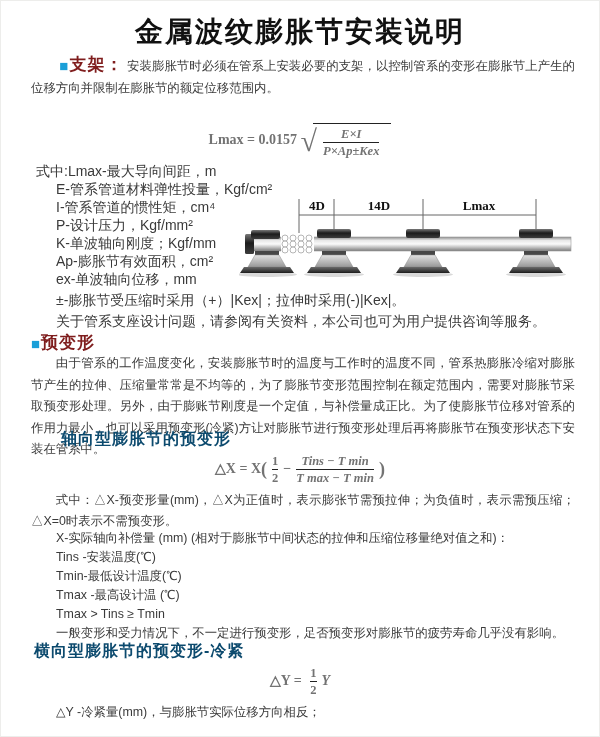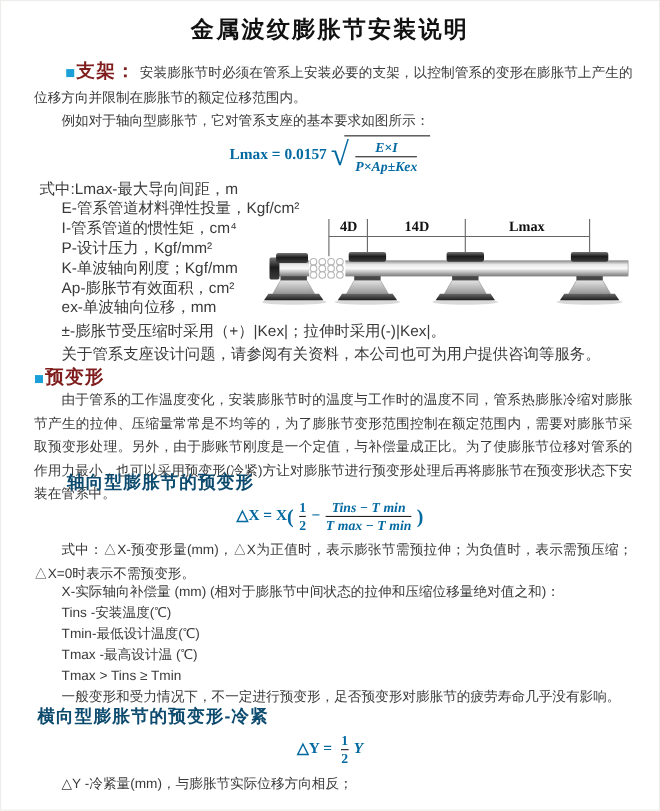--- a/index.html
+++ b/index.html
@@ -5,31 +5,31 @@
   html,body { margin:0; padding:0; background:#f7f7f5; }
   .page {
     position:relative; width:600px; height:737px; margin:0;
     background:#ffffff; overflow:hidden;
     font-family:"Liberation Sans", sans-serif;
     color:#3a3a3a; box-sizing:border-box; border:1px solid #ededeb;
   }
   .abs { position:absolute; }
   .title {
     top:12px; left:0; width:100%; text-align:center;
-    font-size:21px; font-weight:bold; color:#111; letter-spacing:2px;
+    font-size:28px; font-weight:bold; color:#111; letter-spacing:2px;
   }
   .body-text { font-size:12.4px; line-height:22px; text-align:justify; }
   .sec-marker { color:#1a9fd8; font-size:15px; margin-right:1px; vertical-align:-1px; }
   .sec-head { color:#7f1d1d; font-weight:bold; font-size:17px; letter-spacing:1px; }
   .sub-head { color:#0c4a6e; font-weight:bold; font-size:16px; letter-spacing:1px; }
   .indent { text-indent:2em; }
 
   .formula {
     left:0; width:100%; text-align:center;
-    font-family:"Liberation Serif", serif; font-weight:bold; color:#0369a1; font-size:14px;
+    font-family:"Liberation Serif", serif; font-weight:bold; color:#737373; font-size:14px;
   }
   .frac { display:inline-flex; flex-direction:column; vertical-align:middle;
           text-align:center; font-size:12.5px; line-height:1.3; margin:0 3px; padding:0 2px; }
   .frac .den { border-top:1.3px solid #222;font-family:Liberation Serif, serif; }
   .it { font-style:italic; }
   .sqrt-sym { font-size:30px; font-weight:400; vertical-align:middle; margin-right:-4px; }
   .sqrt-body { display:inline-flex; border-top:1.6px solid #222; padding:2px 7px 0 5px; vertical-align:middle; }
   .paren { font-size:18px; vertical-align:middle; font-weight:bold; }
 
   .defs { top:161px; left:35px; width:270px; font-size:14px; line-height:18px; }
@@ -51,21 +51,20 @@
   <div class="abs title">金属波纹膨胀节安装说明</div>
 
   <div class="abs body-text" style="top:53px; left:30px; width:544px;">
     <span class="indent" style="display:inline-block; width:0;"></span>
     <span style="margin-left:2em;">
       <span class="sec-marker">■</span><span class="sec-head">支架：</span>
     </span>
     <span>安装膨胀节时必须在管系上安装必要的支架，以控制管系的变形在膨胀节上产生的位移方向并限制在膨胀节的额定位移范围内。</span>
   </div>
 
-  <div class="abs body-text indent" style="top:98px; left:30px; width:544px;">例如对于轴向型膨胀节，它对管系支座的基本要求如图所示：</div>
 
   <div class="abs formula" style="top:122px;">
     <span>Lmax = 0.0157</span>
     <span class="sqrt-sym">√</span><span class="sqrt-body">
         <span class="frac it">
           <span class="num">E×I</span>
           <span class="den">P×Ap±Kex</span>
         </span>
       </span>
   </div>

